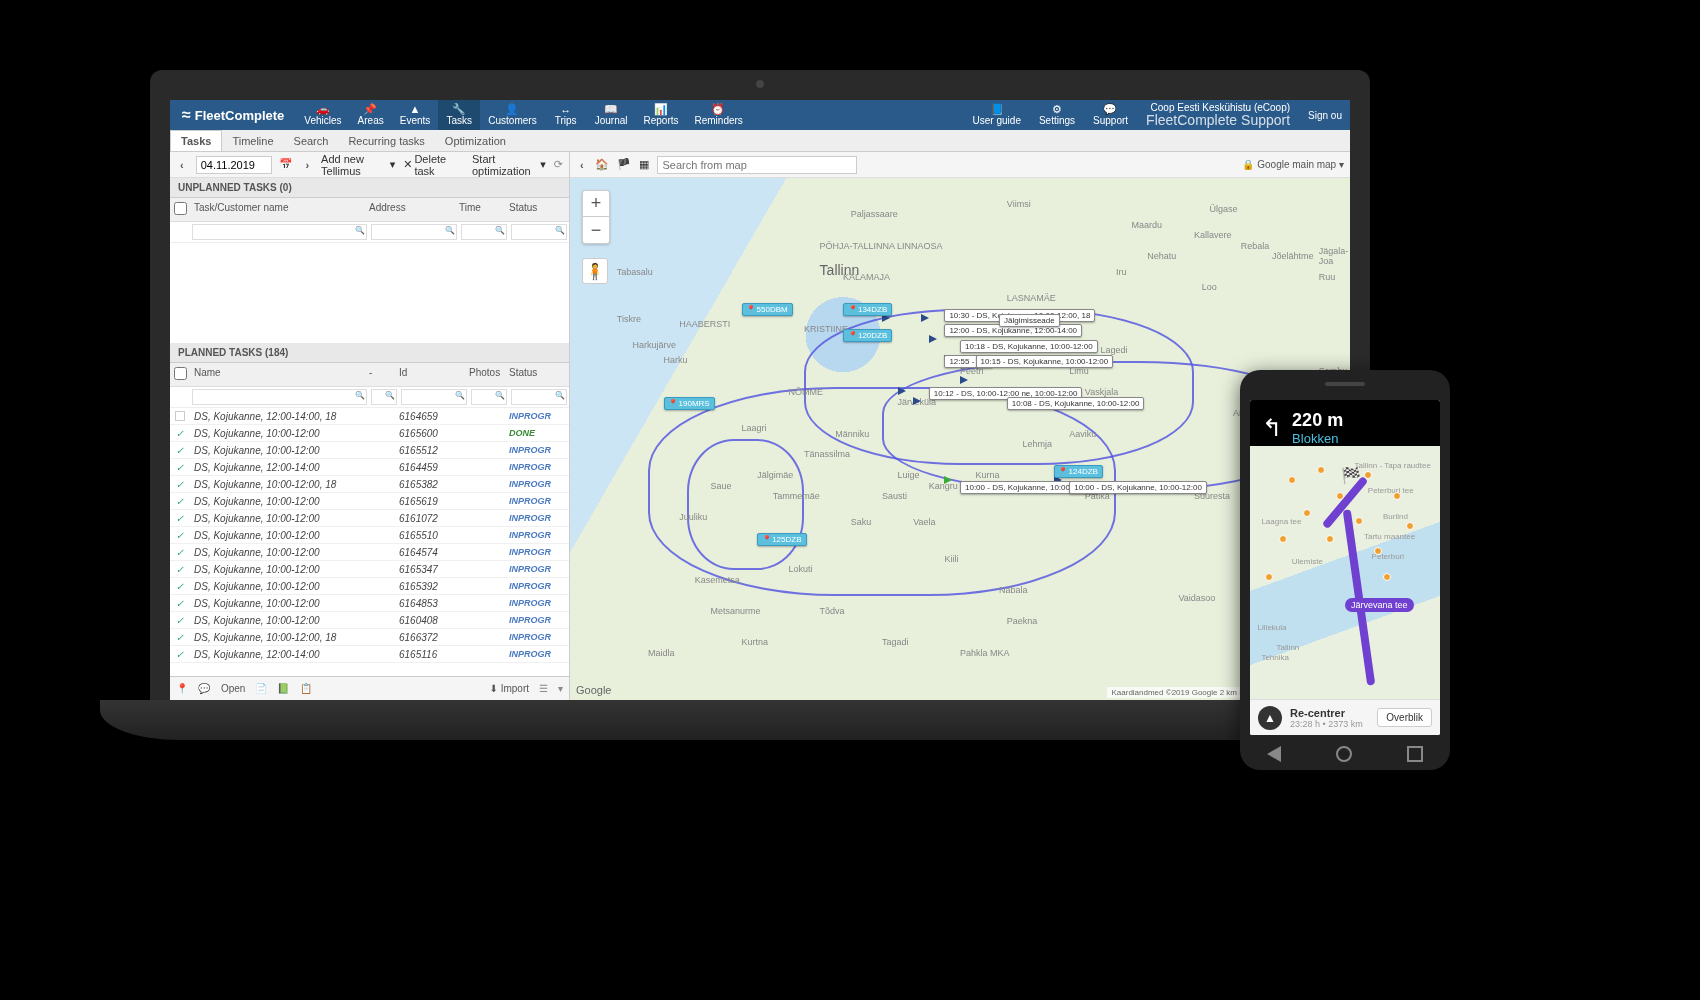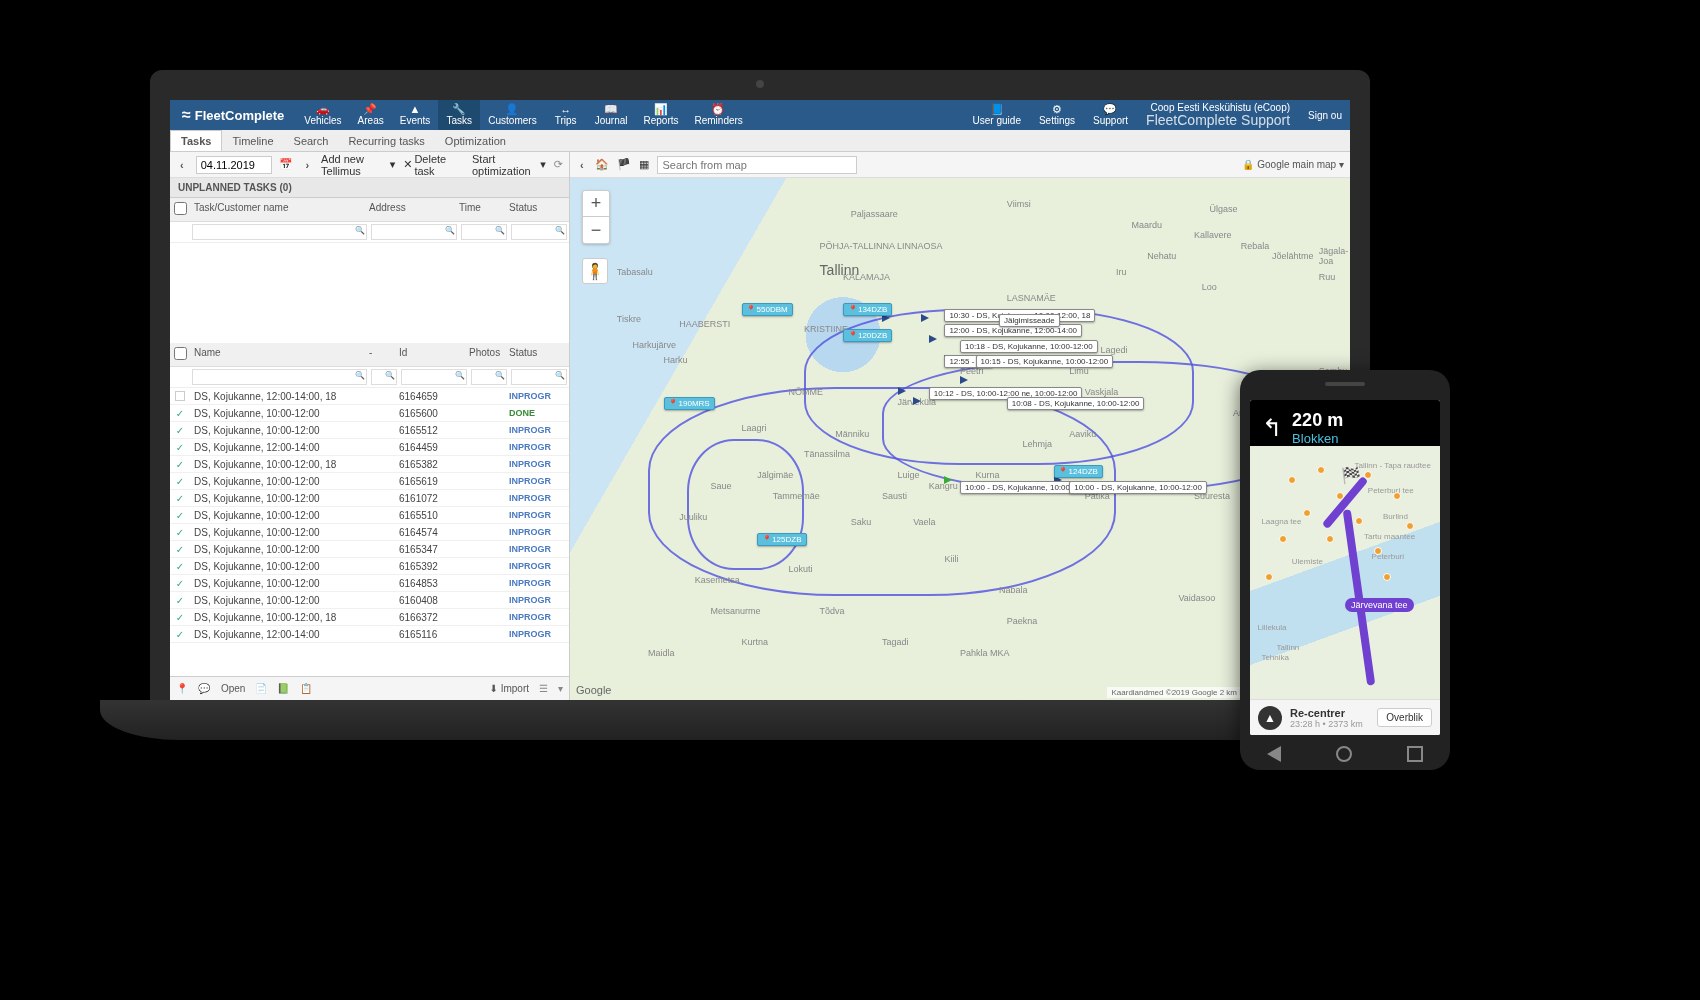--- a/index.html
+++ b/index.html
@@ -63,21 +63,21 @@
 
 
 .filter-row { display: flex; padding: 2px 0; border-bottom: 1px solid #eee; }
 .filter-row input { width: 100%; border: 1px solid #ddd; font-size: 10px; padding: 1px 2px; height: 16px; }
 .filter-cell { position: relative; padding: 0 2px; }
 .filter-cell::after { content: "🔍"; font-size: 8px; position: absolute; right: 4px; top: 2px; color: #aaa; }
 
 .unplanned-body { flex: 0 0 100px; }
 
 
-.planned-body { flex: 1; overflow-y: auto; }
+.planned-body { flex: 1; overflow-y: auto; font-style: italic; }
 .task-row { display: flex; align-items: center; height: 17px; font-size: 10px; border-bottom: 1px solid #f0f0f0; color: #444; }
 .task-row .col-check::before { content: "✓"; color: #3a7; font-size: 10px; }
 .task-row.nocheck .col-check::before { content: ""; }
 .task-row.nocheck .col-check { border: 1px solid #ccc; width: 10px; height: 10px; margin: 0 5px; }
 .group-row { background: #eaeaea; font-weight: bold; height: 20px; display: flex; align-items: center; padding-left: 8px; font-size: 10px; gap: 4px; }
 .group-row::before { content: "▸"; color: #4a7; }
 .status-done { color: #3a8a3a; font-weight: bold; font-size: 9px; }
 .status-prog { color: #4a7ac0; font-weight: bold; font-size: 9px; }
 
 
@@ -231,20 +231,21 @@
         </div>
         <div class="filter-row">
           <div class="col-check"></div>
           <div class="filter-cell col-name"><input style=""></div>
           <div class="filter-cell col-addr"><input style=""></div>
           <div class="filter-cell col-time"><input style=""></div>
           <div class="filter-cell col-status"><input style=""></div>
         </div>
         <div class="unplanned-body"></div>
 
+        <div class="section-header">PLANNED TASKS (184)</div>
         <div class="task-header">
           <div class="col-check"><input type="checkbox" style=""></div>
           <div class="col-name">Name</div>
           <div class="col-dash">-</div>
           <div class="col-id">Id</div>
           <div class="col-photos">Photos</div>
           <div class="col-status">Status</div>
         </div>
         <div class="filter-row">
           <div class="col-check"></div>

